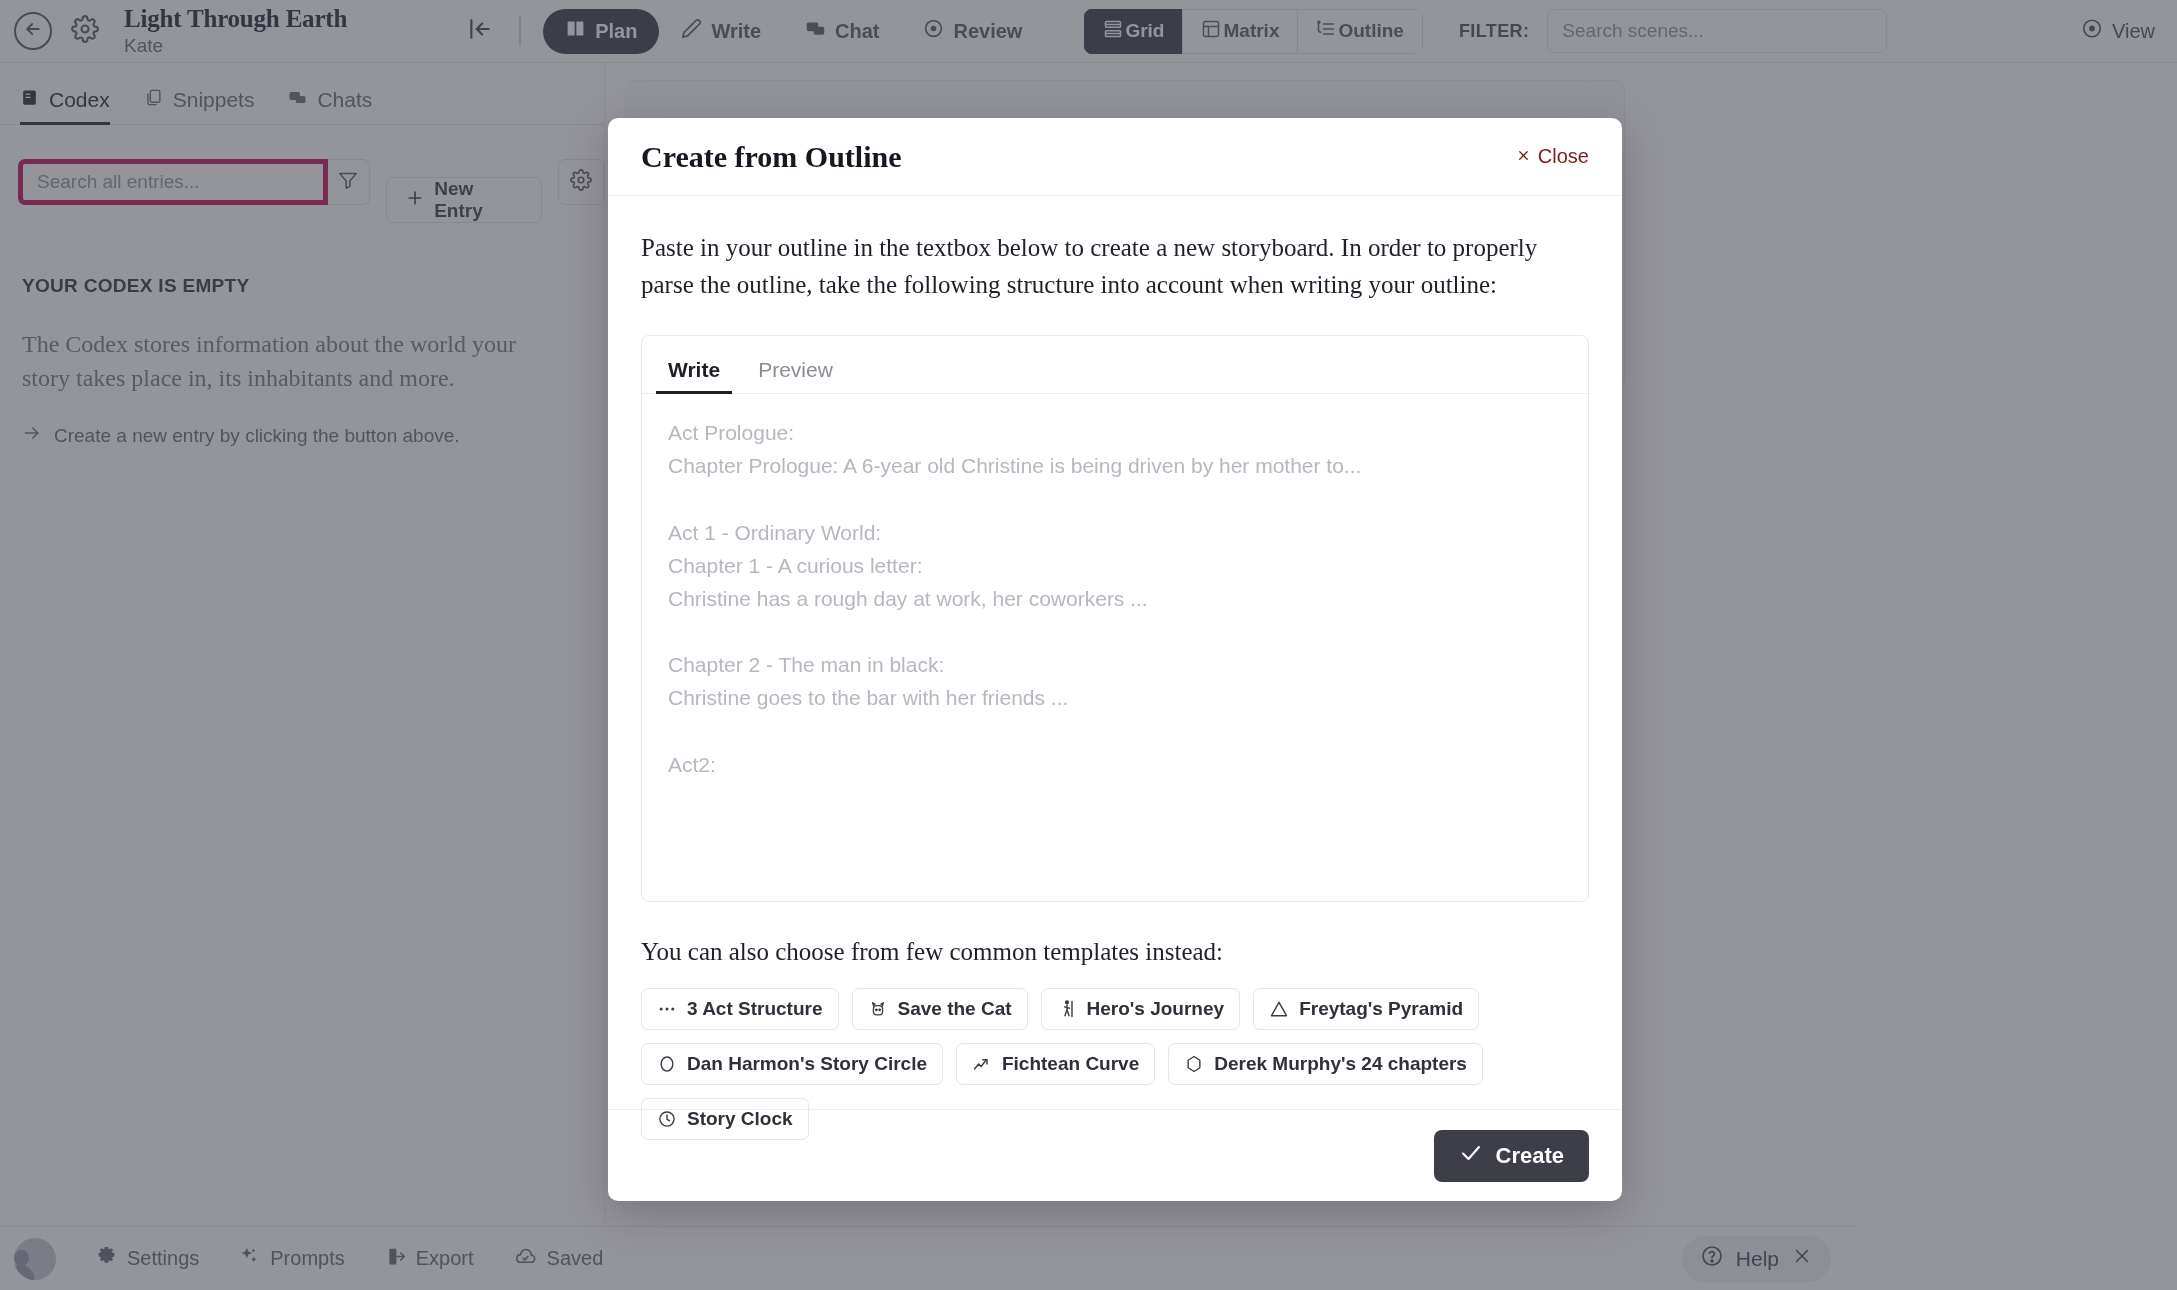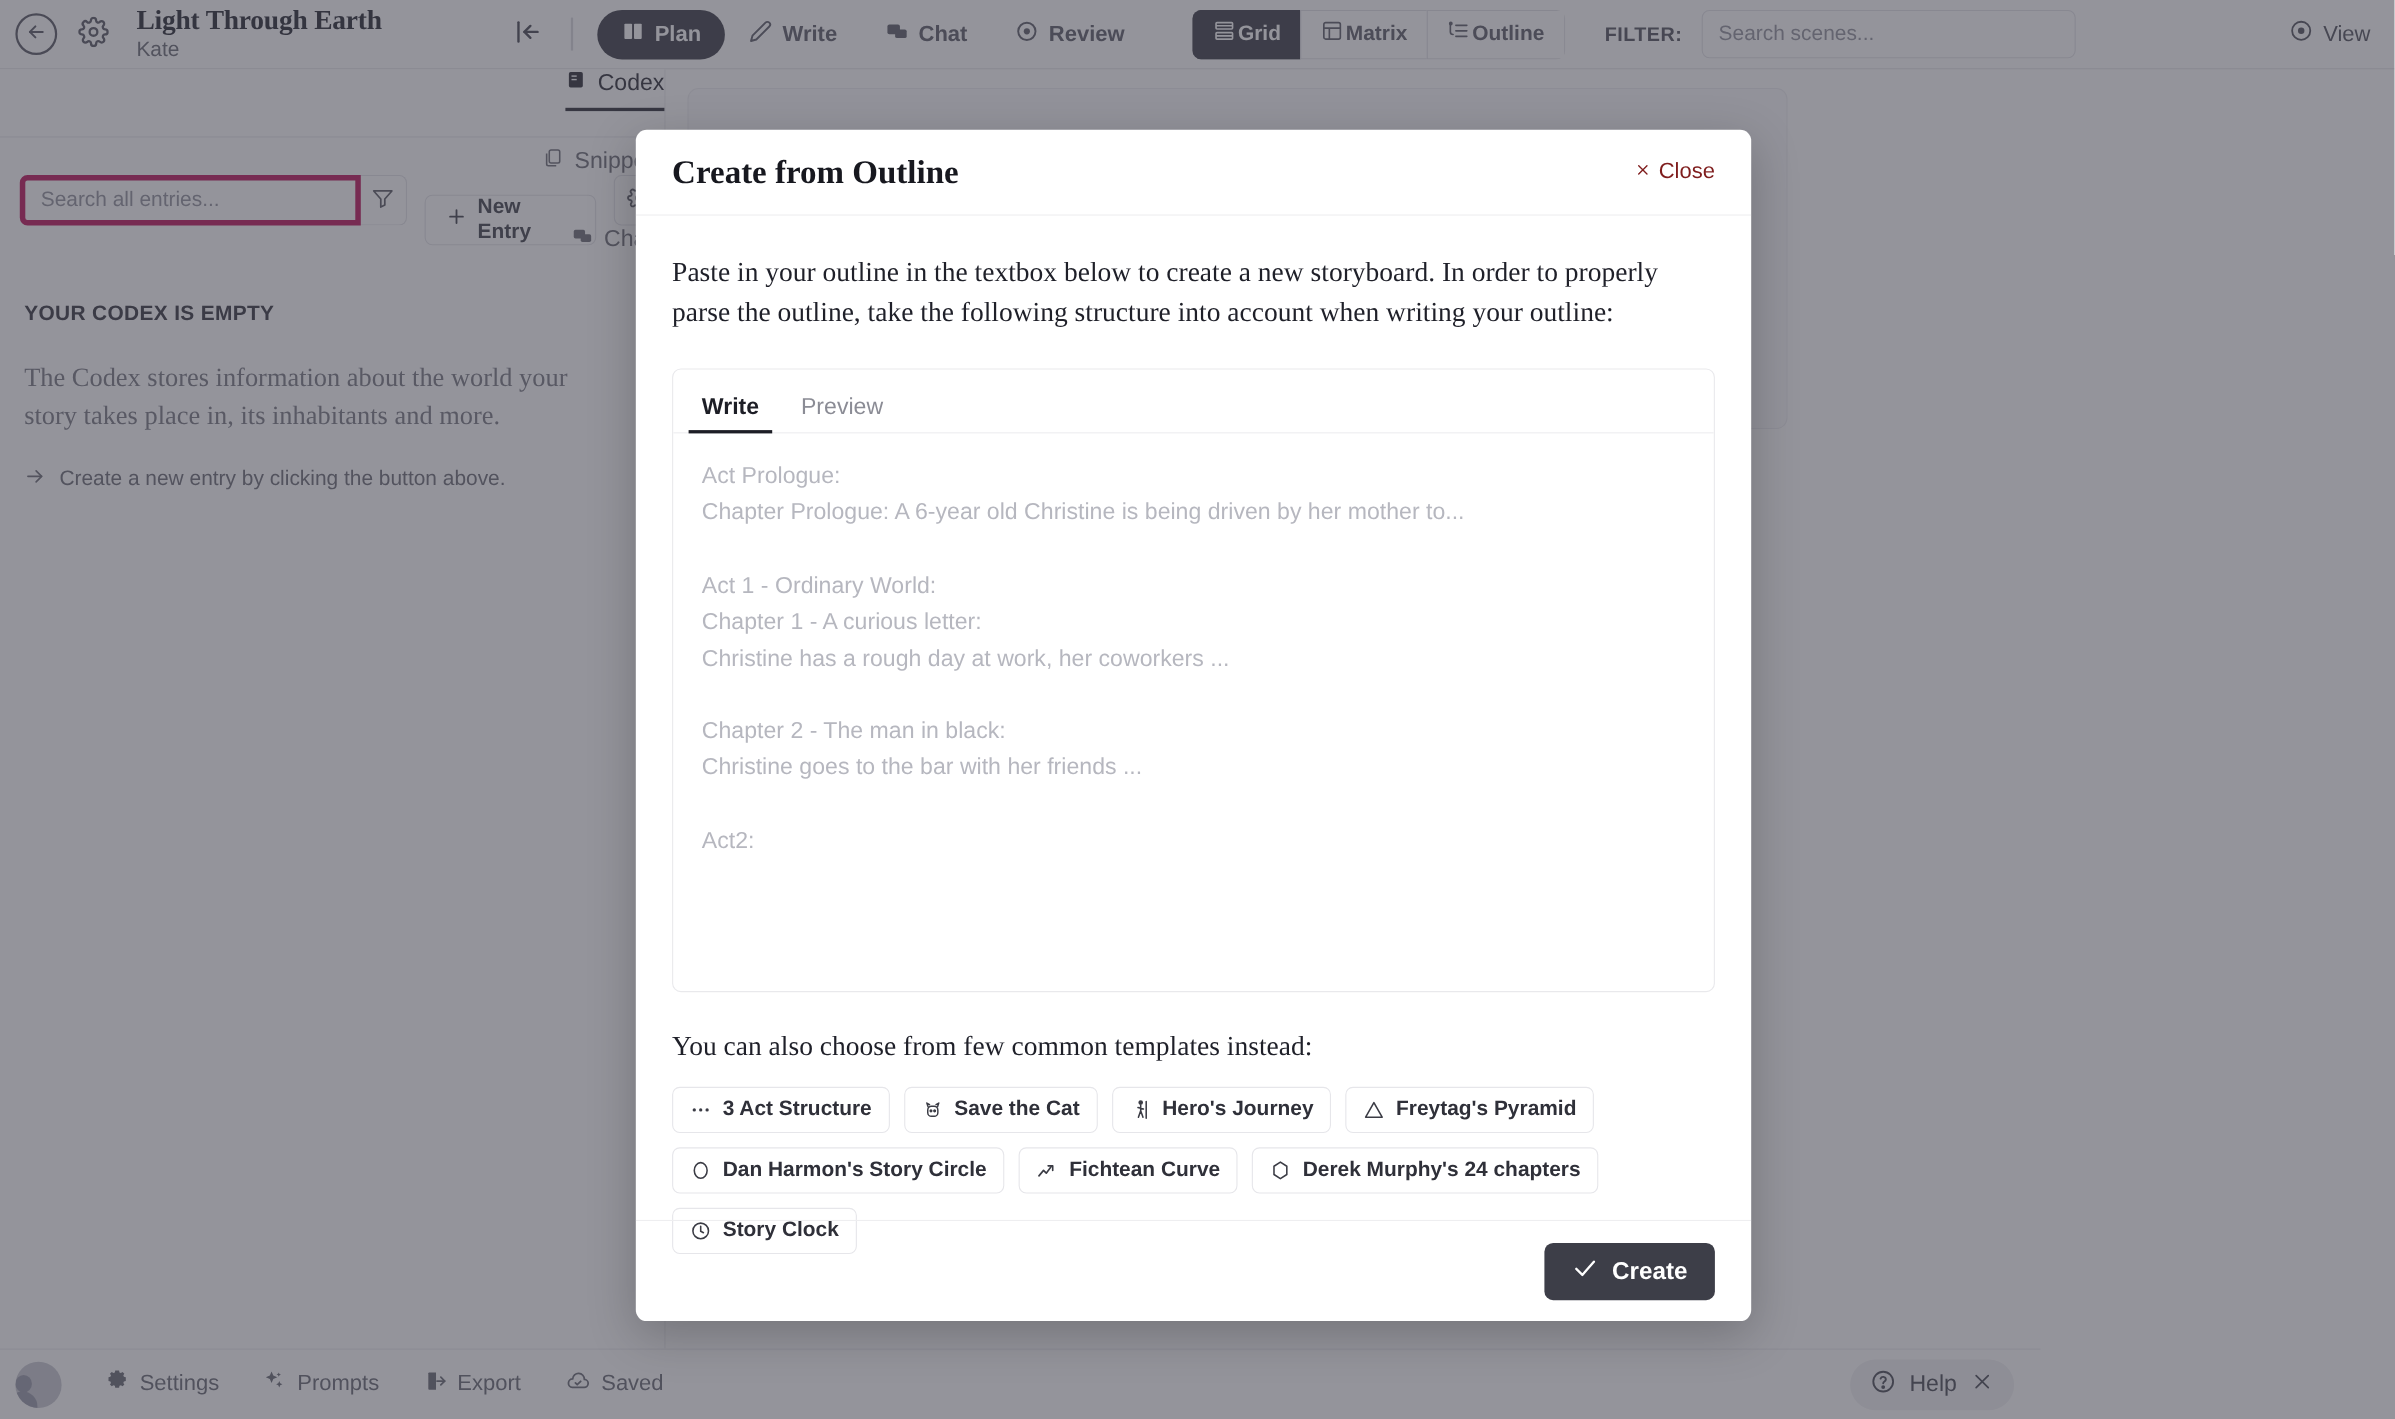--- a/index.html
+++ b/index.html
@@ -152,21 +152,20 @@
     width: 605px; height: 1163px;
     background: #ffffff;
     border-right: 1px solid #ececef;
   }
   .lp-tabs {
     display: flex; align-items: flex-end;
     height: 62px;
     padding-left: 20px;
     gap: 34px;
     border-bottom: 1px solid #e9e9ec;
-    flex-direction: column;
   }
   .lp-tab {
     display: flex; align-items: center; gap: 10px;
     padding-bottom: 12px;
     font-size: 21px;
     color: #6f7079;
     position: relative;
   }
   .lp-tab.active { color: #2f3039; }
   .lp-tab.active::after {
@@ -303,21 +302,21 @@
   
   .overlay {
     position: absolute;
     inset: 0;
     background: rgba(60, 61, 72, 0.55);
   }
 
   
   .modal {
     position: absolute;
-    left: 578px; top: 118px;
+    left: 608px; top: 118px;
     width: 1014px; height: 1083px;
     background: #ffffff;
     border-radius: 10px;
     box-shadow: 0 12px 44px rgba(0,0,0,0.22);
     display: flex;
     flex-direction: column;
     overflow: hidden;
   }
   .modal-head {
     height: 78px;

